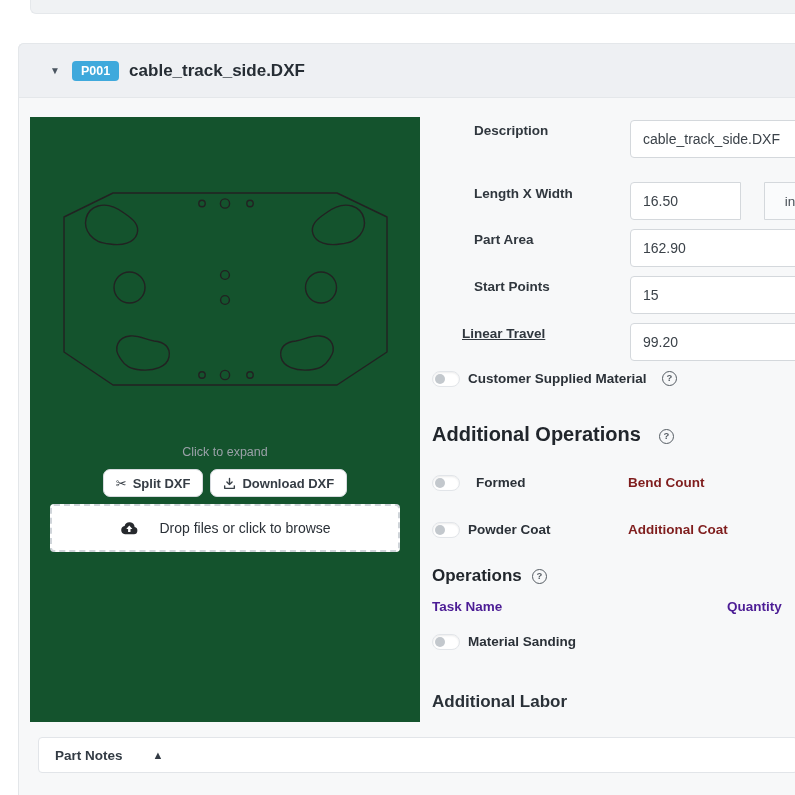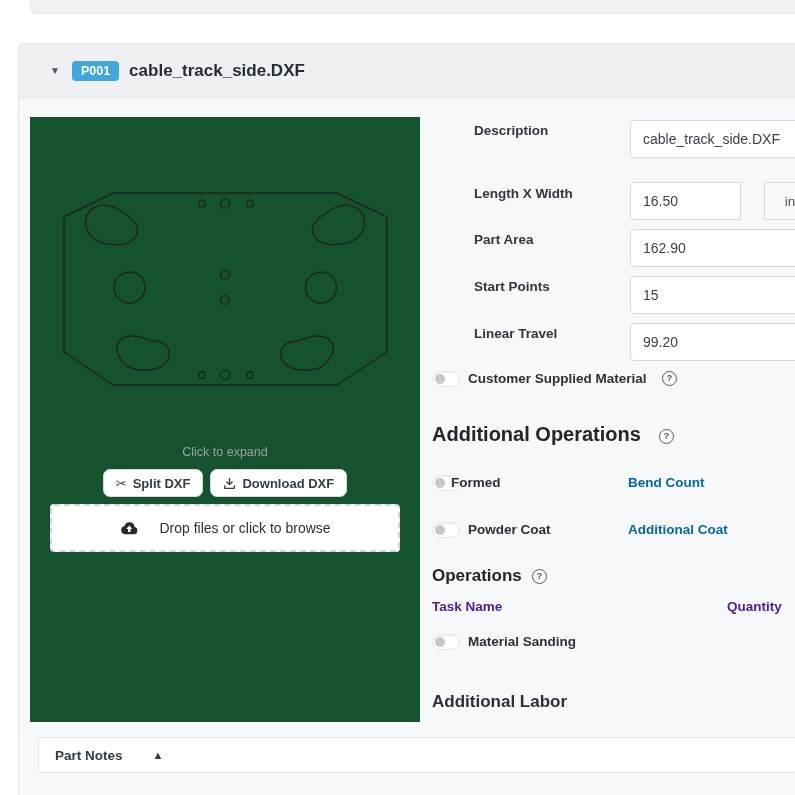--- a/index.html
+++ b/index.html
@@ -49,21 +49,21 @@
   .input-joined { border-radius:4px 0 0 4px; }
   .unit-addon { position:absolute; height:38px; width:52px; background:#fafbfc;
     border:1px solid #d4d8dc; border-radius:0 4px 4px 0; display:flex; align-items:center;
     justify-content:center; font-size:13.5px; color:#4a5158; }
 
   .toggle { position:absolute; width:28px; height:16px; border-radius:8px; background:#fff;
     border:1px solid #e2e5e9; box-shadow:inset 0 1px 2px rgba(0,0,0,.08); cursor:pointer; }
   .toggle .knob { position:absolute; left:2px; top:2px; width:10px; height:10px;
     border-radius:50%; background:#c3c8cd; }
   .toggle-label { position:absolute; font-size:13.5px; font-weight:bold; color:#2b3138; line-height:16px; }
-  .param-label { position:absolute; font-size:13.5px; font-weight:bold; color:#0369a1; line-height:16px; }
+  .param-label { position:absolute; font-size:13.5px; font-weight:bold; color:#7f1d1d; line-height:16px; }
   .help { position:absolute; width:15px; height:15px; border:1.4px solid #565d64;
     border-radius:50%; color:#565d64; font-size:9.5px; font-weight:bold; text-align:center;
     line-height:12px; cursor:pointer; }
 
   .h-large { position:absolute; font-size:20px; font-weight:bold; color:#21262c; }
   .h-med { position:absolute; font-size:17px; font-weight:bold; color:#21262c; }
   .h-med-light { position:absolute; font-size:17px; font-weight:600; color:#2a3138; }
   .col-header { position:absolute; font-size:13.5px; font-weight:700; color:#4c1d95; }
 
   .part-notes-bar { position:absolute; left:38px; top:737px; width:760px; height:36px;
@@ -133,36 +133,36 @@
 <div class="field-label" style="left:432px; top:186px;">Length X Width</div>
 <input class="text-input input-joined" style="left: 630px; top: 182px; width: 111px;" value="16.50">
 <div class="unit-addon" style="left:764px; top:182px;">in</div>
 
 <div class="field-label" style="left:432px; top:232px;">Part Area</div>
 <input class="text-input" style="left: 630px; top: 229px; width: 190px;" value="162.90">
 
 <div class="field-label" style="left:432px; top:279px;">Start Points</div>
 <input class="text-input" style="left: 630px; top: 276px; width: 190px;" value="15">
 
-<div class="field-label" style="left:432px; top:326px;">Linear Travel</div>
+<div class="field-label" style="left:420px; top:326px;text-decoration:underline;">Linear Travel</div>
 <input class="text-input" style="left: 630px; top: 323px; width: 190px;" value="99.20">
 
 <div class="toggle" style="left:432px; top:371px;">
     <div class="knob"></div>
   </div>
 <div class="toggle-label" style="left:468px; top:371px;">Customer Supplied Material</div>
 <div class="help" style="left:662px; top:371px;">?</div>
 
 <div class="h-large" style="left:432px; top:423px;">Additional Operations</div>
 <div class="help" style="left:659px; top:429px;">?</div>
 
 <div class="toggle" style="left:432px; top:475px;">
     <div class="knob"></div>
   </div>
-<div class="toggle-label" style="left:451px; top:475px;">Formed</div>
+<div class="toggle-label" style="left:476px; top:475px;">Formed</div>
 <div class="param-label" style="left:628px; top:475px;">Bend Count</div>
 
 <div class="toggle" style="left:432px; top:522px;">
     <div class="knob"></div>
   </div>
 <div class="toggle-label" style="left:468px; top:522px;">Powder Coat</div>
 <div class="param-label" style="left:628px; top:522px;">Additional Coat</div>
 
 <div class="h-med" style="left:432px; top:566px;">Operations</div>
 <div class="help" style="left:532px; top:569px;">?</div>

